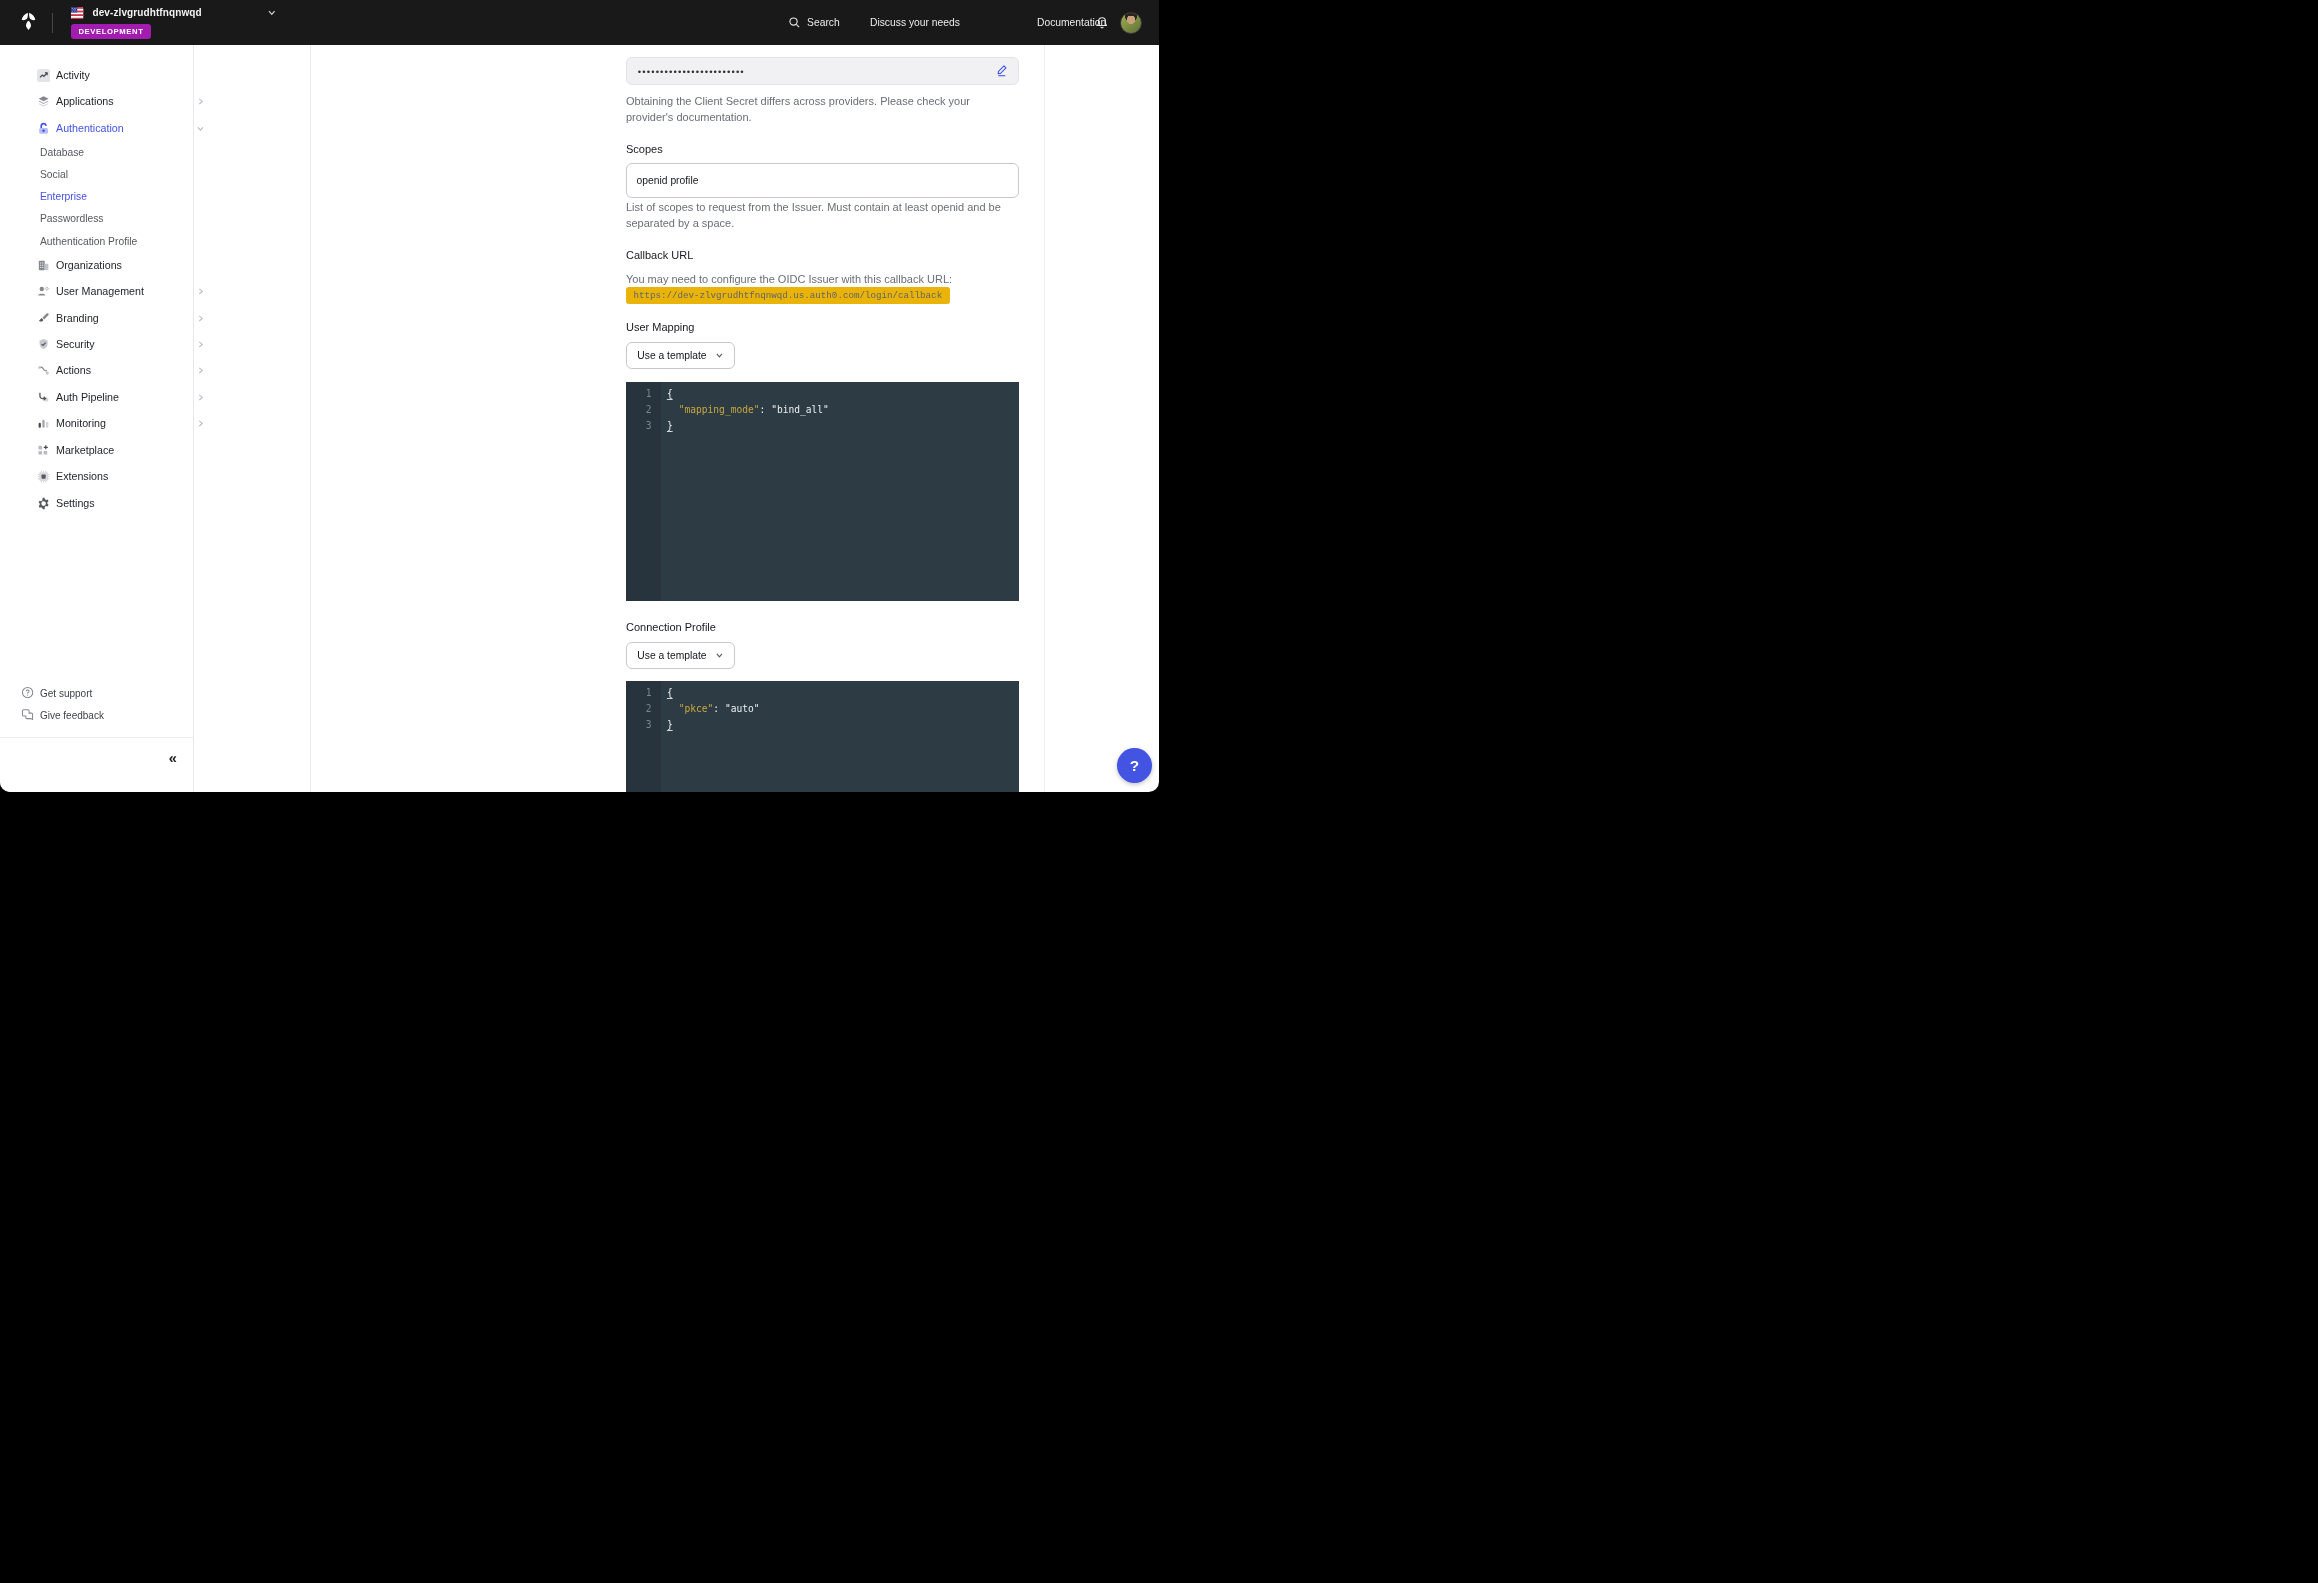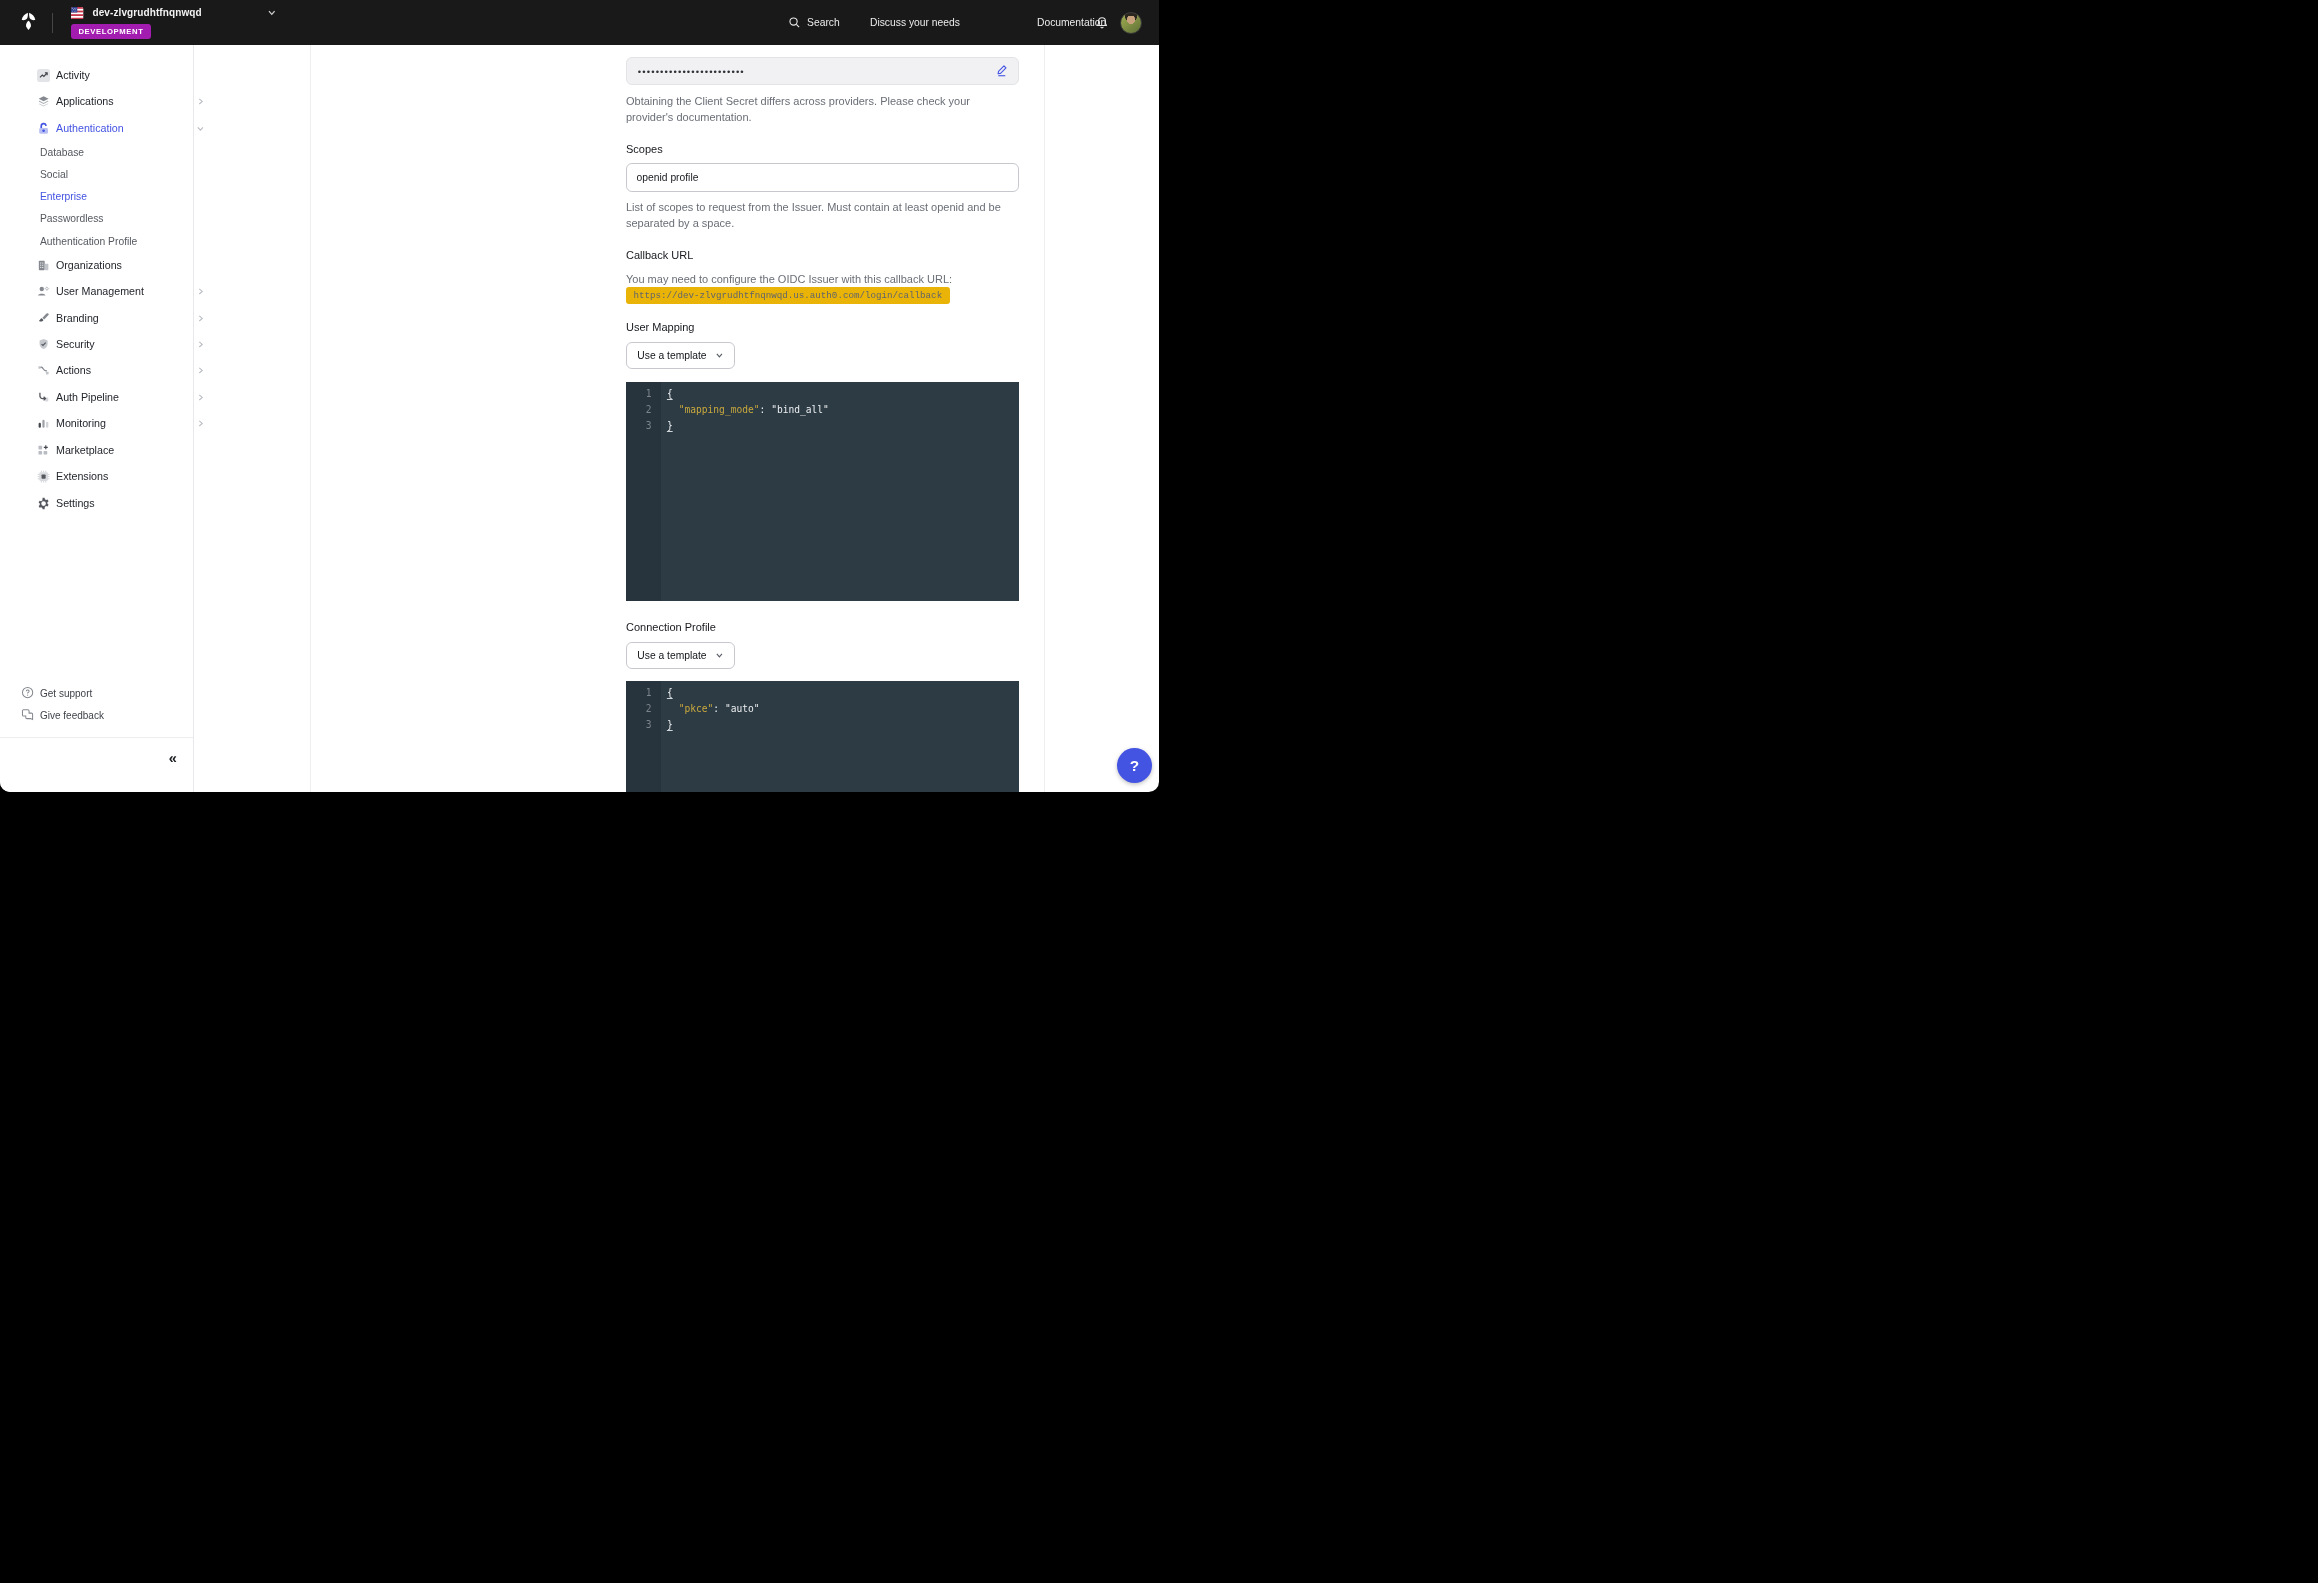--- a/index.html
+++ b/index.html
@@ -62,21 +62,21 @@
   .f-label { position:absolute; left:626px; font-size:11px; font-weight:500; color:#17191E; z-index:1; }
   .f-help { position:absolute; left:626px; width:393px; font-size:11px; line-height:16px; color:#6A6E76; z-index:1; }
 
   .masked-field { position:absolute; left:626px; top:57px; width:393px; height:28px;
     background:#F1F1F3; border:0.7px solid #E2E3E6; border-radius:5.9px;
     display:flex; align-items:center; padding:0 8.8px; z-index:1; }
   .masked-input { flex:1; border:none; background:transparent; outline:none;
     font-size:9.6px; letter-spacing:1.1px; color:#303338; font-family:"Liberation Sans",sans-serif; }
   .edit-btn { width:16px; height:16px; display:flex; align-items:center; justify-content:center; cursor:pointer; }
 
-  .text-input { position:absolute; left:626px; top:163px; width:393px; height:29px;
+  .text-input { position:absolute; left:626px; top:163px; width:393px; height:35px;
     background:#fff; border:0.7px solid #C6C8CE; border-radius:5.9px; padding:0 9.6px;
     font-size:10.3px; color:#17191E; outline:none; z-index:1; font-family:"Liberation Sans",sans-serif; }
 
   .url-chip { position:absolute; left:626px; top:287px; display:inline-block; background:#eab308;
     border-radius:2.9px; padding:2.9px 7.4px; font-family:Liberation Mono, monospace;
     font-size:9.2px; color:#60656C; z-index:1; }
 
   .tpl-btn { position:absolute; left:626px; height:27px; background:#fff; border:0.7px solid #C6C8CE;
     border-radius:5.9px; display:inline-flex; align-items:center; gap:8px; padding:0 10.3px;
     font-size:10.3px; color:#111418; cursor:pointer; z-index:1; }

